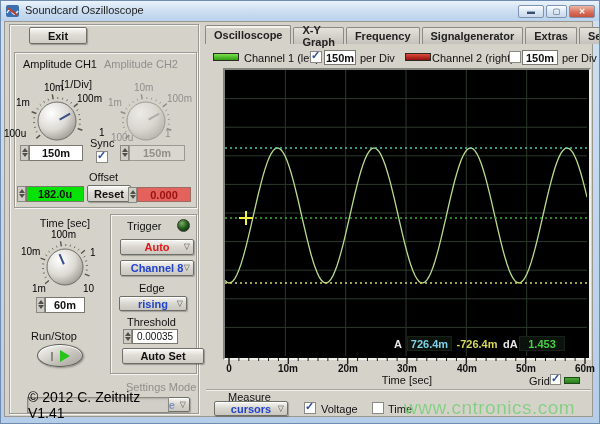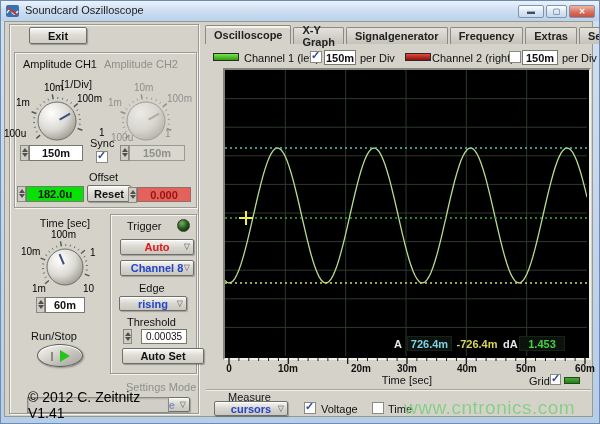--- a/index.html
+++ b/index.html
@@ -247,37 +247,37 @@
   <div class="abs lbl b" style="left:138px;top:281px">Edge</div>
   <div class="abs ddl" style="left:118px;top:295px;width:68px;height:15px;color:#2244cc">
     <span>rising</span>
       <span class="tri">▽</span>
   </div>
   <div class="abs lbl b" style="left:126px;top:315px">Threshold</div>
   <div class="abs spin" style="left:122px;top:328px;height:15px">
       <div class="u"></div>
       <div class="d"></div>
     </div>
-  <div class="abs field" style="left:140px;top:328px;width:46px;height:15px;font-size:10px;font-weight:normal">0.00035</div>
+  <div class="abs field" style="left:131px;top:328px;width:46px;height:15px;font-size:10px;font-weight:normal">0.00035</div>
   <div class="abs btn3d" style="left:121px;top:347px;width:82px;height:16px">Auto Set</div>
 
   <div class="abs lbl b gray" style="left:125px;top:380px">Settings Mode</div>
   <div class="abs ddl" style="left:127px;top:396px;width:62px;height:15px;color:#7f93c0">
     <span>single</span>
       <span class="tri">▽</span>
   </div>
 
   <div class="abs xs" style="left:26px;top:396px;width:142px;height:16px;border:1px solid #8a8a82;background:#d0cec6;
        box-shadow:inset 1px 1px 2px rgba(0,0,0,.18);display:flex;align-items:center;justify-content:center;">© 2012  C. Zeitnitz V1.41</div>
 
   <div class="abs tabs">
     <div class="tab active">Oscilloscope</div>
     <div class="tab">X-Y Graph</div>
+    <div class="tab">Frequency</div>
     <div class="tab">Signalgenerator</div>
-    <div class="tab">Frequency</div>
     <div class="tab">Extras</div>
     <div class="tab">Settings</div>
   </div>
 
   <div class="abs swatch" style="left:212px;top:52px;background:linear-gradient(#7ae24e,#2f9c10)"></div>
   <div class="abs lbl b" style="left:243px;top:51px">Channel 1 (left)</div>
   <div class="abs cb on" style="left:309px;top:50px"></div>
   <div class="abs field" style="left:323px;top:49px;width:32px;height:15px">150m</div>
   <div class="abs lbl b" style="left:359px;top:51px">per Div</div>
   <div class="abs swatch" style="left:404px;top:52px;background:linear-gradient(#e04a3a,#8f1010)"></div>
@@ -352,21 +352,21 @@
       <line x1="299.6666666666667" y1="0" x2="299.6666666666667" y2="6" stroke="#222" stroke-width="1.4"></line>
       <line x1="309.5555555555556" y1="0" x2="309.5555555555556" y2="3" stroke="#222" stroke-width="1"></line>
       <line x1="319.44444444444446" y1="0" x2="319.44444444444446" y2="3" stroke="#222" stroke-width="1"></line>
       <line x1="329.3333333333333" y1="0" x2="329.3333333333333" y2="3" stroke="#222" stroke-width="1"></line>
       <line x1="339.22222222222223" y1="0" x2="339.22222222222223" y2="3" stroke="#222" stroke-width="1"></line>
       <line x1="349.11111111111114" y1="0" x2="349.11111111111114" y2="3" stroke="#222" stroke-width="1"></line>
       <line x1="359" y1="0" x2="359" y2="6" stroke="#222" stroke-width="1.4"></line>
     </svg>
   <div class="ticklbl" style="left:206px">0</div>
   <div class="ticklbl" style="left:265px">10m</div>
-  <div class="ticklbl" style="left:338px">20m</div>
+  <div class="ticklbl" style="left:325px">20m</div>
   <div class="ticklbl" style="left:384px">30m</div>
   <div class="ticklbl" style="left:444px">40m</div>
   <div class="ticklbl" style="left:503px">50m</div>
   <div class="ticklbl" style="left:562px">60m</div>
 
   <div class="abs lbl b" style="left:346px;top:373px;width:120px;text-align:center">Time [sec]</div>
   <div class="abs lbl b" style="left:528px;top:374px">Grid</div>
   <div class="abs cb on" style="left:549px;top:373px;width:11px;height:11px"></div>
   <div class="abs" style="left:563px;top:376px;width:16px;height:7px;border:1px solid #1c4a14;background:linear-gradient(#4aaa38,#2a7a1e)"></div>
 

